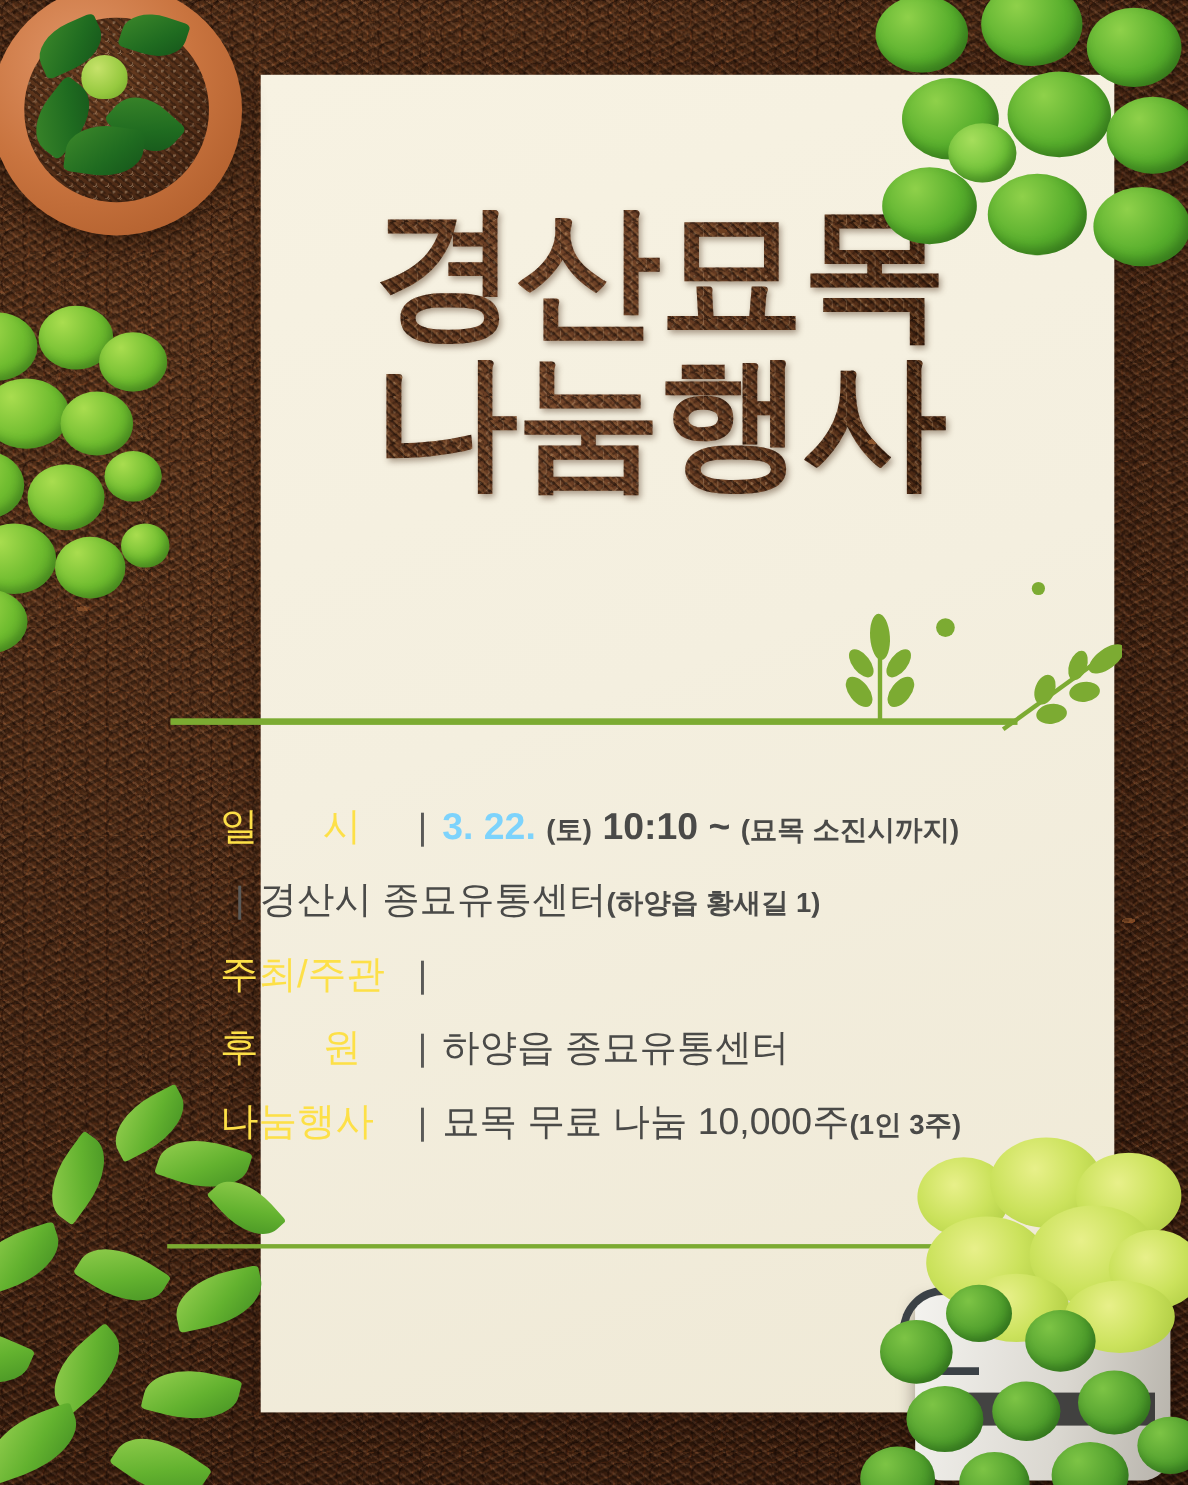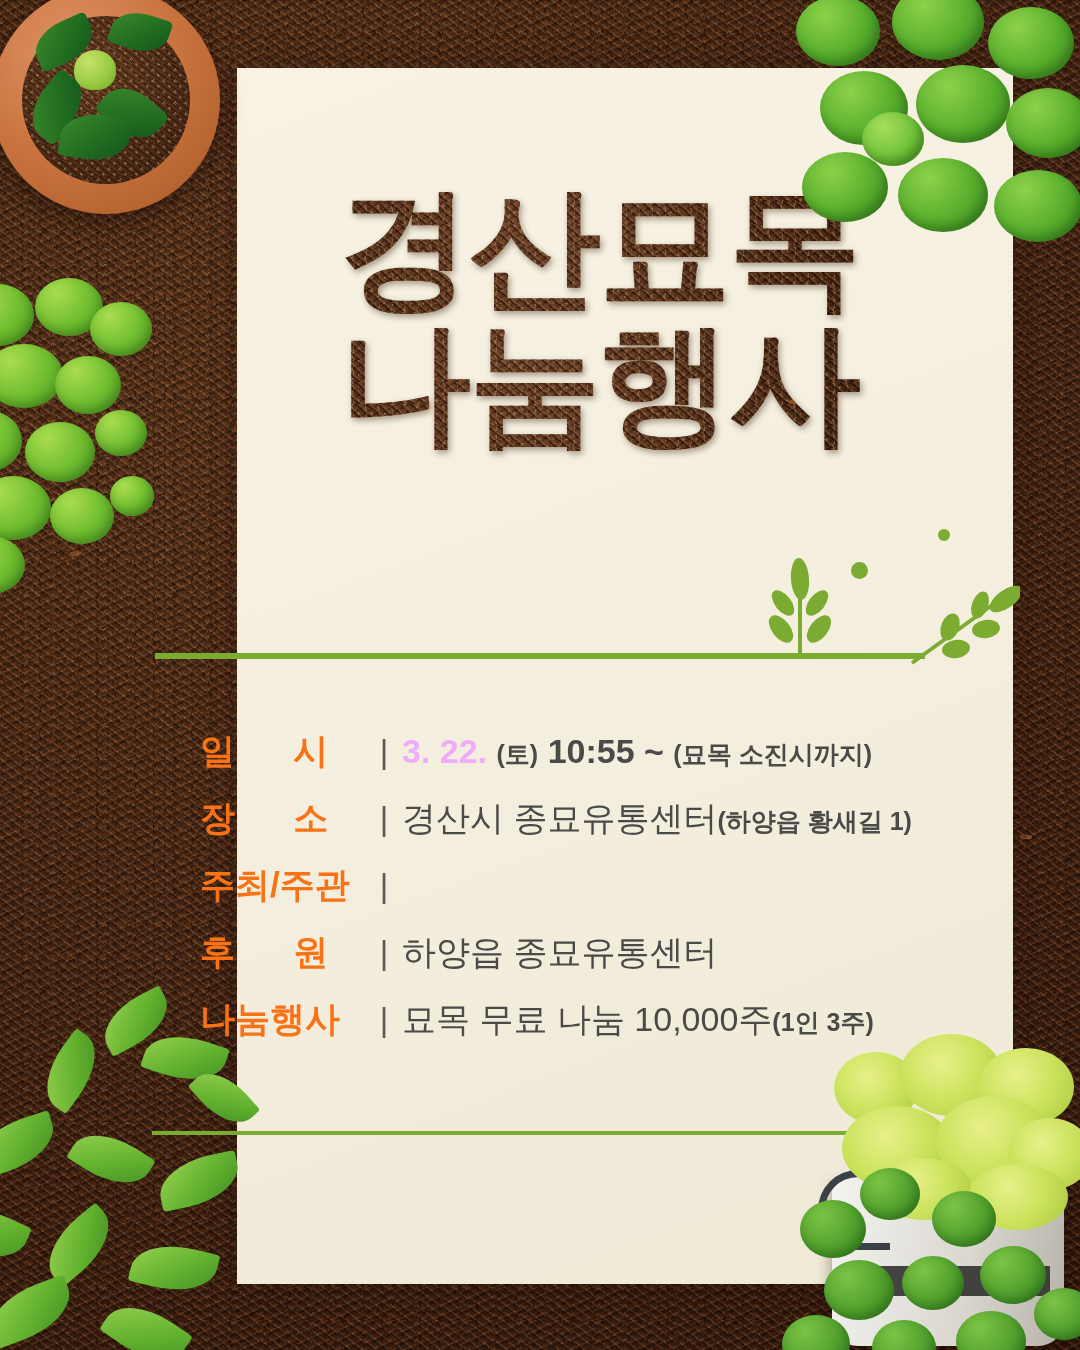--- a/index.html
+++ b/index.html
@@ -130,43 +130,43 @@
     width:760px;
   }
   .info-row{
     display:flex;
     align-items:baseline;
     height:67px;
   }
   .info-label{
     width:166px;
     flex:0 0 166px;
-    color:#f97316;
-    font-weight:700;
+    color:#fde047;
+    font-weight:400;
     font-size:35px;
     letter-spacing:0;
     display:flex;
     justify-content:space-between;
     white-space:pre;
   }
   .info-label.wide{ letter-spacing:0; display:block; text-align:left; }
   .info-sep{
     flex:0 0 36px;
     color:#5a5a58;
     font-size:33px;
     font-weight:400;
     text-align:center;
   }
   .info-value{
     color:#4a4a48;
     font-size:34px;
     font-weight:700;
     white-space:nowrap;
   }
-  .v-date{ color:#f0abfc; font-weight:800; }
+  .v-date{ color:#7dd3fc; font-weight:800; }
   .v-small{ font-size:25px; font-weight:600; color:#4a4a48; }
   .v-time{ color:#4a4a48; font-weight:800; }
   .v-plain{ font-weight:500; }
 
   
   .photo{ position:absolute; pointer-events:none; }
 
   
   .pot-tl{ left:-8px; top:-14px; width:228px; height:228px; }
   .pot-rim{
@@ -293,27 +293,26 @@
   <div class="dot dot-b"></div>
 
   <div class="info">
 
     <div class="info-row">
       <div class="info-label">일      시</div>
       <div class="info-sep">|</div>
       <div class="info-value">
         <span class="v-date">3. 22.</span>
         <span class="v-small">(토)</span>
-        <span class="v-time">10:55 ~</span>
+        <span class="v-time">10:10 ~</span>
         <span class="v-small">(묘목 소진시까지)</span>
       </div>
     </div>
 
     <div class="info-row">
-      <div class="info-label">장      소</div>
       <div class="info-sep">|</div>
       <div class="info-value">
         <span class="v-plain">경산시 종묘유통센터</span><span class="v-small">(하양읍 황새길 1)</span>
       </div>
     </div>
 
     <div class="info-row">
       <div class="info-label wide">주최/주관</div>
       <div class="info-sep">|</div>
     </div>

